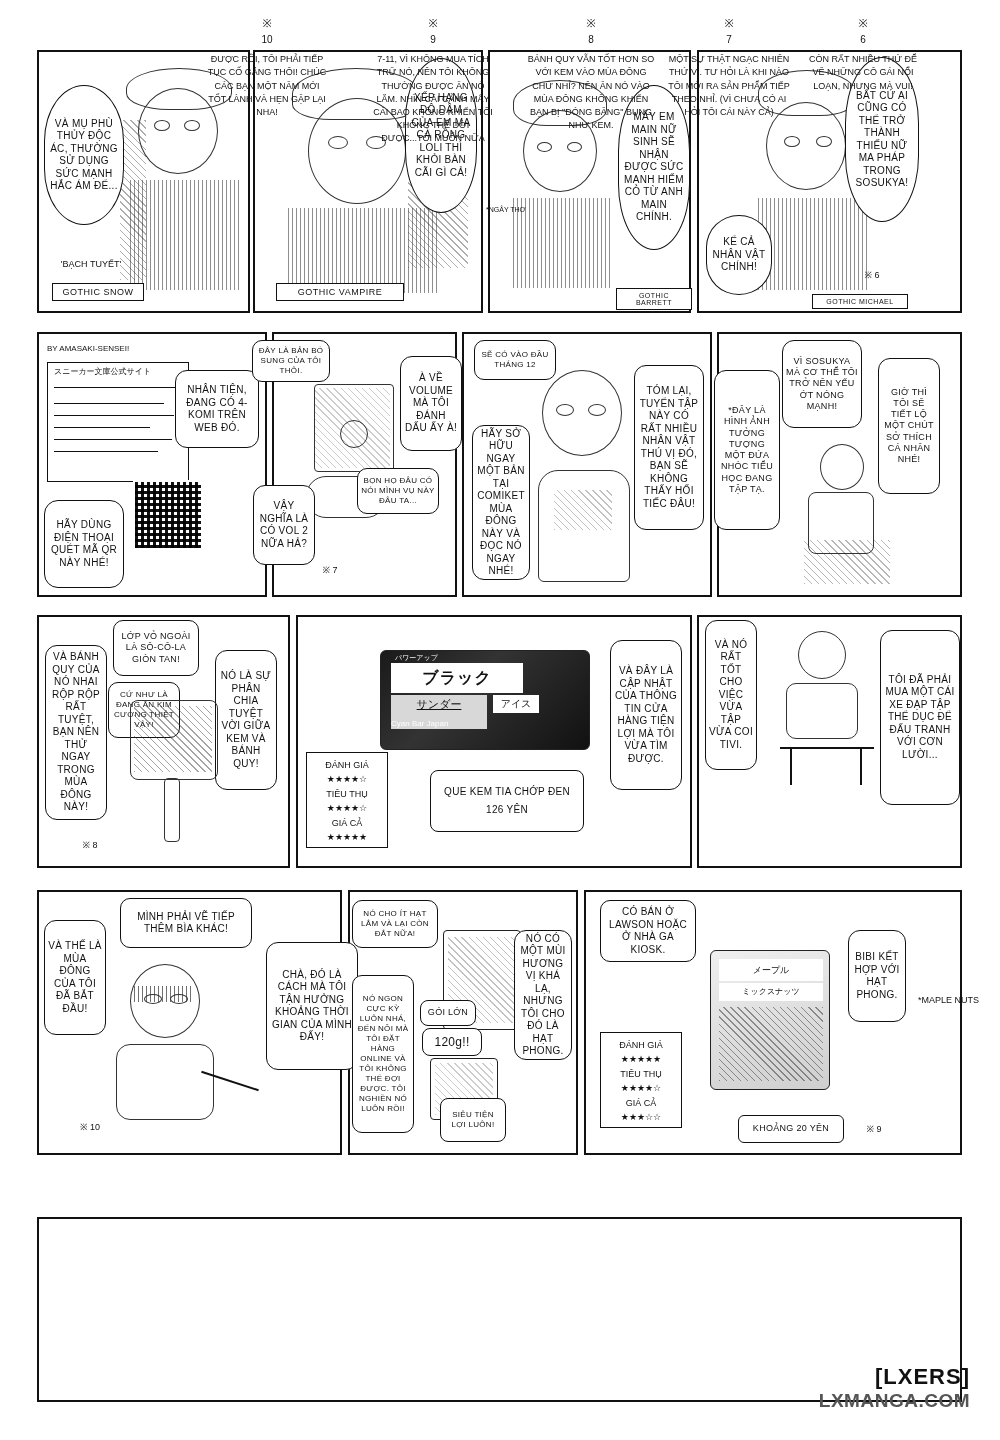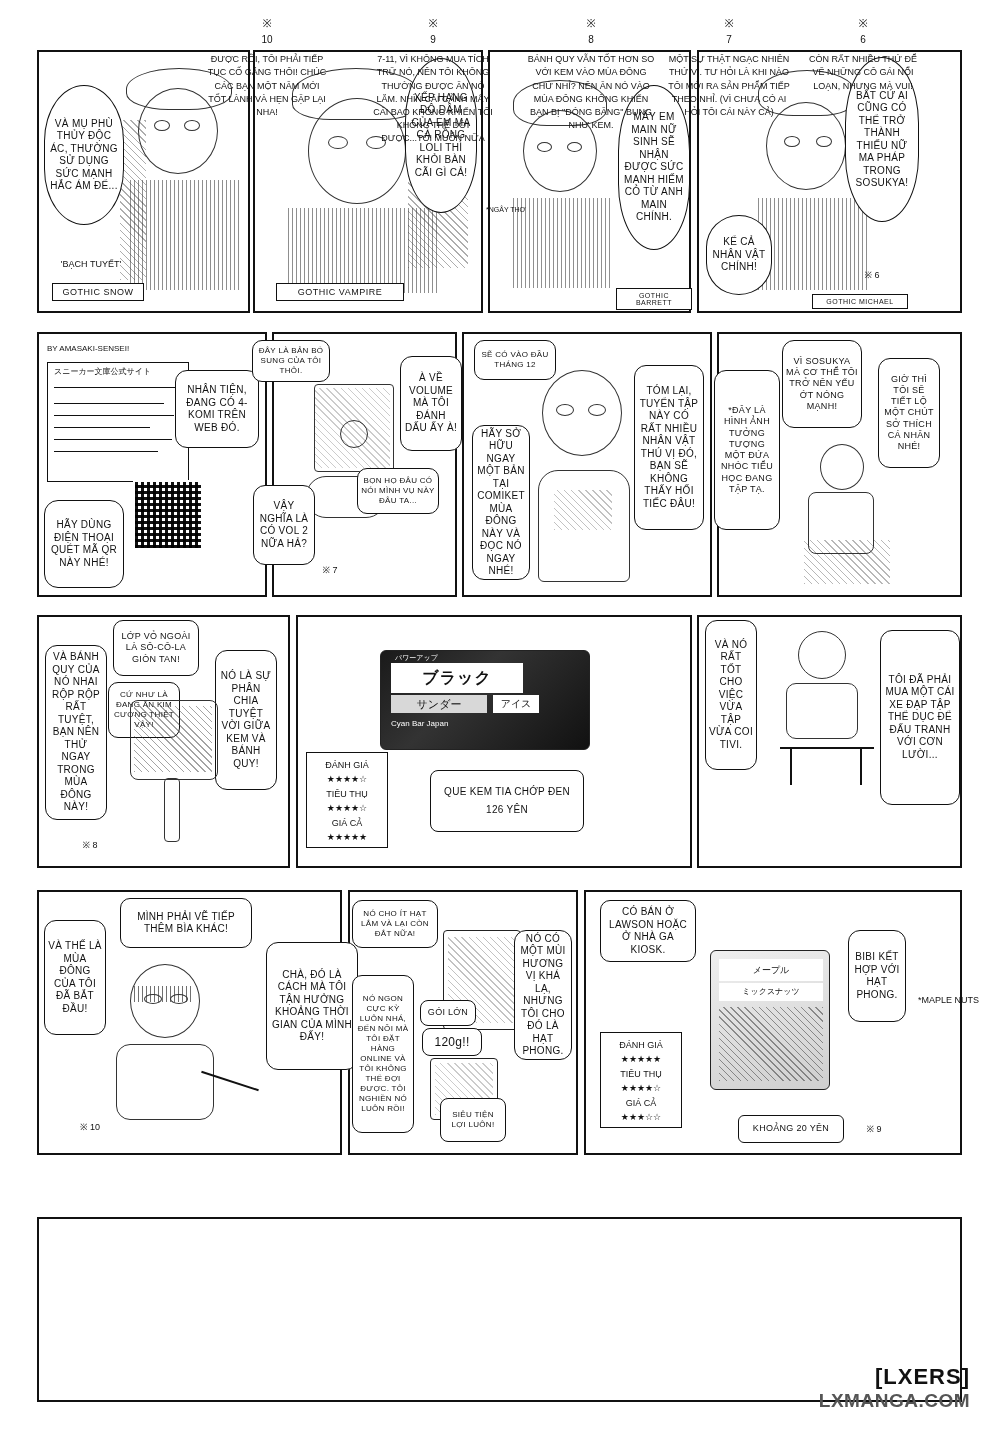--- a/index.html
+++ b/index.html
@@ -144,60 +144,61 @@
   <div class="bubble" style="left:472px;top:425px;width:58px;height:155px;border-radius:12px;">HÃY SỞ HỮU NGAY MỘT BẢN TẠI COMIKET MÙA ĐÔNG NÀY VÀ ĐỌC NÓ NGAY NHÉ!</div>
   <div class="bubble" style="left:634px;top:365px;width:70px;height:165px;border-radius:12px;">TÓM LẠI, TUYỂN TẬP NÀY CÓ RẤT NHIỀU NHÂN VẬT THÚ VỊ ĐÓ, BẠN SẼ KHÔNG THẤY HỐI TIẾC ĐÂU!</div>
 
   <div class="bubble small" style="left:714px;top:370px;width:66px;height:160px;border-radius:12px;">*ĐÂY LÀ HÌNH ẢNH TƯỞNG TƯỢNG MỘT ĐỨA NHÓC TIỂU HỌC ĐANG TẬP TẠ.</div>
   <div class="art" style="left:790px;top:440px;width:120px;height:150px;">
     <div class="sk" style="left:30px;top:4px;width:42px;height:44px;"></div>
     <div class="sk" style="left:18px;top:52px;width:64px;height:60px;border-radius:8px;"></div>
     <div class="hatch2" style="left:14px;top:100px;width:86px;height:44px;opacity:.35;"></div>
   </div>
   <div class="bubble small" style="left:782px;top:340px;width:80px;height:88px;border-radius:12px;">VÌ SOSUKYA MÀ CƠ THỂ TÔI TRỞ NÊN YẾU ỚT NÓNG MẠNH!</div>
-  <div class="bubble small" style="left:878px;top:358px;width:62px;height:110px;border-radius:12px;">GIỜ THÌ TÔI SẼ TIẾT LỘ MỘT CHÚT SỞ THÍCH CÁ NHÂN NHÉ!</div>
+  <div class="bubble small" style="left:878px;top:358px;width:62px;height:136px;border-radius:12px;">GIỜ THÌ TÔI SẼ TIẾT LỘ MỘT CHÚT SỞ THÍCH CÁ NHÂN NHÉ!</div>
 
   <div class="panel" style="left:37px;top:615px;width:253px;height:253px;"></div>
   <div class="panel" style="left:296px;top:615px;width:396px;height:253px;"></div>
   <div class="panel" style="left:697px;top:615px;width:265px;height:253px;"></div>
 
   <div class="bubble" style="left:45px;top:645px;width:62px;height:175px;border-radius:12px;">VÀ BÁNH QUY CỦA NÓ NHAI RỘP RỘP RẤT TUYỆT, BẠN NÊN THỬ NGAY TRONG MÙA ĐÔNG NÀY!</div>
   <div class="plain" style="left:70px;top:840px;width:40px;">※ 8</div>
   <div class="bubble small" style="left:113px;top:620px;width:86px;height:56px;border-radius:10px;">LỚP VỎ NGOÀI LÀ SÔ-CÔ-LA GIÒN TAN!</div>
   <div class="bubble tiny" style="left:108px;top:682px;width:72px;height:56px;border-radius:10px;">CỨ NHƯ LÀ ĐANG ĂN KIM CƯƠNG THIỆT VẬY!</div>
   <div class="bubble" style="left:215px;top:650px;width:62px;height:140px;border-radius:12px;">NÓ LÀ SỰ PHÂN CHIA TUYỆT VỜI GIỮA KEM VÀ BÁNH QUY!</div>
 
   <div class="art" style="left:120px;top:690px;width:120px;height:170px;">
     <div class="sk" style="left:10px;top:10px;width:86px;height:78px;border-radius:8px;"></div>
     <div class="hatch2" style="left:14px;top:16px;width:78px;height:66px;opacity:.45;"></div>
     <div class="sk" style="left:44px;top:88px;width:14px;height:62px;border-radius:4px;"></div>
   </div>
 
   <div class="pkg" style="left:380px;top:650px;width:210px;height:100px;background:linear-gradient(135deg,#1a1a1a 0%,#333 40%,#111 100%);border-radius:6px;">
     <div style="position:absolute;left:10px;top:12px;width:132px;height:30px;background:#fff;color:#111;font-size:16px;font-weight:bold;text-align:center;line-height:30px;letter-spacing:1px;">ブラック</div>
-    <div style="position:absolute;left:10px;top:44px;width:96px;height:18px;background:#d8d8d8;color:#111;font-size:11px;text-align:center;line-height:18px;">サンダー</div>
+    <div style="position:absolute;left:10px;top:44px;width:96px;height:34px;background:#d8d8d8;color:#111;font-size:11px;text-align:center;line-height:18px;text-decoration:underline;">サンダー</div>
     <div style="position:absolute;left:112px;top:44px;width:46px;height:18px;background:#fff;color:#111;font-size:10px;text-align:center;line-height:18px;">アイス</div>
     <div style="position:absolute;left:10px;top:68px;width:150px;height:12px;color:#fff;font-size:8px;">Cyan Bar Japan</div>
     <div style="position:absolute;left:14px;top:2px;width:70px;height:10px;color:#fff;font-size:7px;">パワーアップ</div>
   </div>
 
   <div class="rate" style="left:306px;top:752px;width:82px;height:96px;">
     <span>ĐÁNH GIÁ</span><br>
     <span>★★★★☆</span><br>
     <span>TIÊU THỤ</span><br>
     <span>★★★★☆</span><br>
     <span>GIÁ CẢ</span><br>
     <span>★★★★★</span>
   </div>
 
   <div class="bubble" style="left:430px;top:770px;width:154px;height:62px;border-radius:8px;flex-direction:column;">
     <span>QUE KEM TIA CHỚP ĐEN</span>
     <span style="margin-top:5px;">126 YÊN</span>
   </div>
 
+  <div class="bubble" style="left:610px;top:640px;width:72px;height:150px;border-radius:12px;">VÀ ĐÂY LÀ CẬP NHẬT CỦA THÔNG TIN CỬA HÀNG TIỆN LỢI MÀ TÔI VỪA TÌM ĐƯỢC.</div>
 
   <div class="bubble" style="left:705px;top:620px;width:52px;height:150px;border-radius:12px;">VÀ NÓ RẤT TỐT CHO VIỆC VỪA TẬP VỪA COI TIVI.</div>
   <div class="art" style="left:770px;top:625px;width:120px;height:180px;">
     <div class="sk" style="left:28px;top:6px;width:46px;height:46px;"></div>
     <div class="sk" style="left:16px;top:58px;width:70px;height:54px;border-radius:10px;"></div>
     <div class="line" style="left:10px;top:122px;width:94px;height:2px;"></div>
     <div class="line" style="left:20px;top:124px;width:2px;height:36px;background:#111;"></div>
     <div class="line" style="left:90px;top:124px;width:2px;height:36px;background:#111;"></div>
   </div>
   <div class="bubble" style="left:880px;top:630px;width:80px;height:175px;border-radius:12px;">TÔI ĐÃ PHẢI MUA MỘT CÁI XE ĐẠP TẬP THỂ DỤC ĐỂ ĐẤU TRANH VỚI CƠN LƯỜI...</div>

